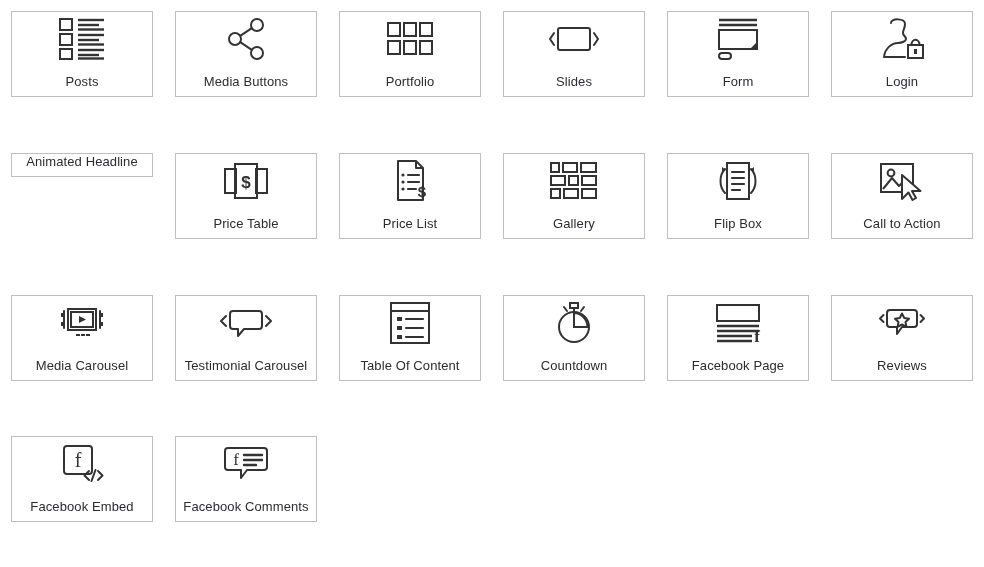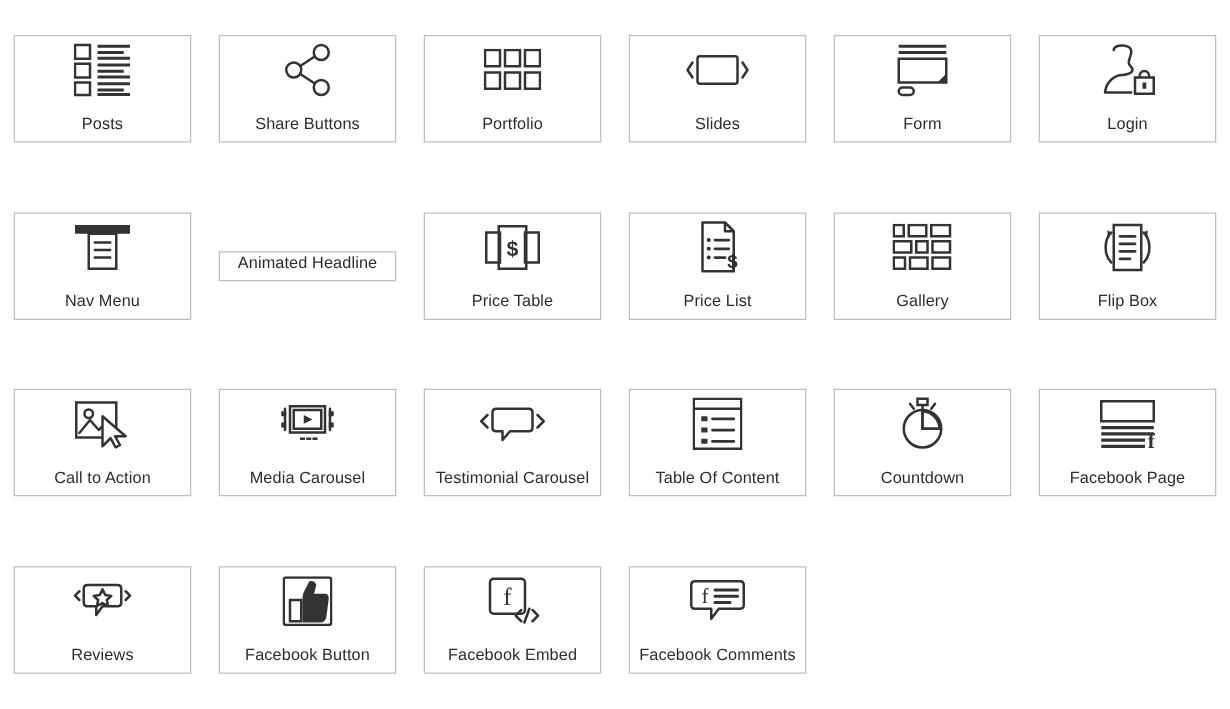--- a/index.html
+++ b/index.html
@@ -14,21 +14,21 @@
   #grid {
     display: grid;
     grid-template-columns: repeat(6, 1fr);
     grid-template-rows: repeat(4, 1fr);
     width: 984px;
     height: 567px;
     box-sizing: border-box;
   }
   .cell {
     display: flex;
-    align-items: center;
+    align-items: flex-start;
     justify-content: stretch;
     padding: 11px;
     box-sizing: border-box;
   }
   .card {
     flex: 1 1 auto;
     border: 1px solid #bfbfbf;
     background: #ffffff;
     display: flex;
     flex-direction: column;
@@ -89,21 +89,21 @@
       <div class="card">
         <div class="icon-wrap">
           <svg width="46" height="44" viewBox="0 0 46 44">
     <circle cx="34" cy="8" r="6" stroke="#333" fill="none" stroke-width="2"></circle>
     <circle cx="12" cy="22" r="6" stroke="#333" fill="none" stroke-width="2"></circle>
     <circle cx="34" cy="36" r="6" stroke="#333" fill="none" stroke-width="2"></circle>
     <line x1="17.2" y1="18.8" x2="28.8" y2="11.2" stroke="#333" stroke-width="2"></line>
     <line x1="17.2" y1="25.2" x2="28.8" y2="32.8" stroke="#333" stroke-width="2"></line>
   </svg>
         </div>
-        <div class="label">Share Buttons</div>
+        <div class="label">Media Buttons</div>
       </div>
     </div>
     <div class="cell">
       <div class="card">
         <div class="icon-wrap">
           <svg width="46" height="34" viewBox="0 0 46 34">
     <g stroke="#333" fill="none" stroke-width="2">
       <rect x="1" y="1" width="12" height="13"></rect>
               <rect x="17" y="1" width="12" height="13"></rect>
               <rect x="33" y="1" width="12" height="13"></rect>
@@ -148,36 +148,20 @@
       <div class="card">
         <div class="icon-wrap">
           <svg width="46" height="44" viewBox="0 0 46 44">
     <path d="M12 6 C12 1 26 1 26 7 C26 11 24 13 24 16 C24 19 27 19 27 22 C27 24 23 26 19 26 C13 26 6 31 5 40 L26 40" stroke="#333" fill="none" stroke-width="2" stroke-linejoin="round" stroke-linecap="round"></path>
     <rect x="29" y="28" width="15" height="13" stroke="#333" fill="none" stroke-width="2"></rect>
     <path d="M32.5 28 C32.5 21 40.5 21 40.5 28" stroke="#333" fill="none" stroke-width="2"></path>
     <rect x="35" y="32" width="3" height="5" fill="#333"></rect>
   </svg>
         </div>
         <div class="label">Login</div>
-      </div>
-    </div>
-    <div class="cell">
-      <div class="card">
-        <div class="icon-wrap">
-          <svg width="46" height="40" viewBox="0 0 46 40">
-    <rect x="1" y="2" width="44" height="7" fill="#333"></rect>
-    <rect x="12" y="9" width="22" height="28" stroke="#333" fill="none" stroke-width="2"></rect>
-    <g stroke="#333" stroke-width="2">
-      <line x1="16" y1="16" x2="30" y2="16"></line>
-              <line x1="16" y1="22" x2="30" y2="22"></line>
-              <line x1="16" y1="28" x2="30" y2="28"></line>
-    </g>
-          </svg>
-        </div>
-        <div class="label">Nav Menu</div>
       </div>
     </div>
     <div class="cell">
       <div class="card">
         <div class="label">Animated Headline</div>
       </div>
     </div>
     <div class="cell">
       <div class="card">
         <div class="icon-wrap">
@@ -364,32 +348,20 @@
     <path d="M5.5 8 L2 11.5 L5.5 15" stroke="#333" fill="none" stroke-width="2" stroke-linecap="round" stroke-linejoin="round"></path>
     <path d="M42.5 8 L46 11.5 L42.5 15" stroke="#333" fill="none" stroke-width="2" stroke-linecap="round" stroke-linejoin="round"></path>
   </svg>
         </div>
         <div class="label">Reviews</div>
       </div>
     </div>
     <div class="cell">
       <div class="card">
         <div class="icon-wrap">
-          <svg width="40" height="40" viewBox="0 0 40 40">
-    <rect x="1" y="1" width="38" height="38" rx="2" stroke="#333" fill="none" stroke-width="2"></rect>
-    <path d="M17 36 L17 17 Q17 14 19 11 L22 5 Q25 4 26 7 L24 15 L34 15 Q36 15 36 18 L34 33 Q33 36 30 36 Z" fill="#333" stroke="#333" stroke-width="2" stroke-linejoin="round"></path>
-    <rect x="6" y="19" width="9" height="17" fill="#fff" stroke="#333" stroke-width="2"></rect>
-  </svg>
-        </div>
-        <div class="label">Facebook Button</div>
-      </div>
-    </div>
-    <div class="cell">
-      <div class="card">
-        <div class="icon-wrap">
           <svg width="46" height="42" viewBox="0 0 46 42">
     <rect x="5" y="3" width="28" height="28" rx="3" stroke="#333" fill="none" stroke-width="2"></rect>
     <text x="19" y="24" text-anchor="middle" font-family="'Liberation Serif',serif" font-size="20" fill="#333">f</text>
     <path d="M30 28 L25.5 32.5 L30 37" stroke="#333" fill="none" stroke-width="2" stroke-linecap="round" stroke-linejoin="round"></path>
     <path d="M39 28 L43.5 32.5 L39 37" stroke="#333" fill="none" stroke-width="2" stroke-linecap="round" stroke-linejoin="round"></path>
     <line x1="36.5" y1="27" x2="32.5" y2="38" stroke="#333" fill="none" stroke-width="2" stroke-linecap="round"></line>
   </svg>
         </div>
         <div class="label">Facebook Embed</div>
       </div>

